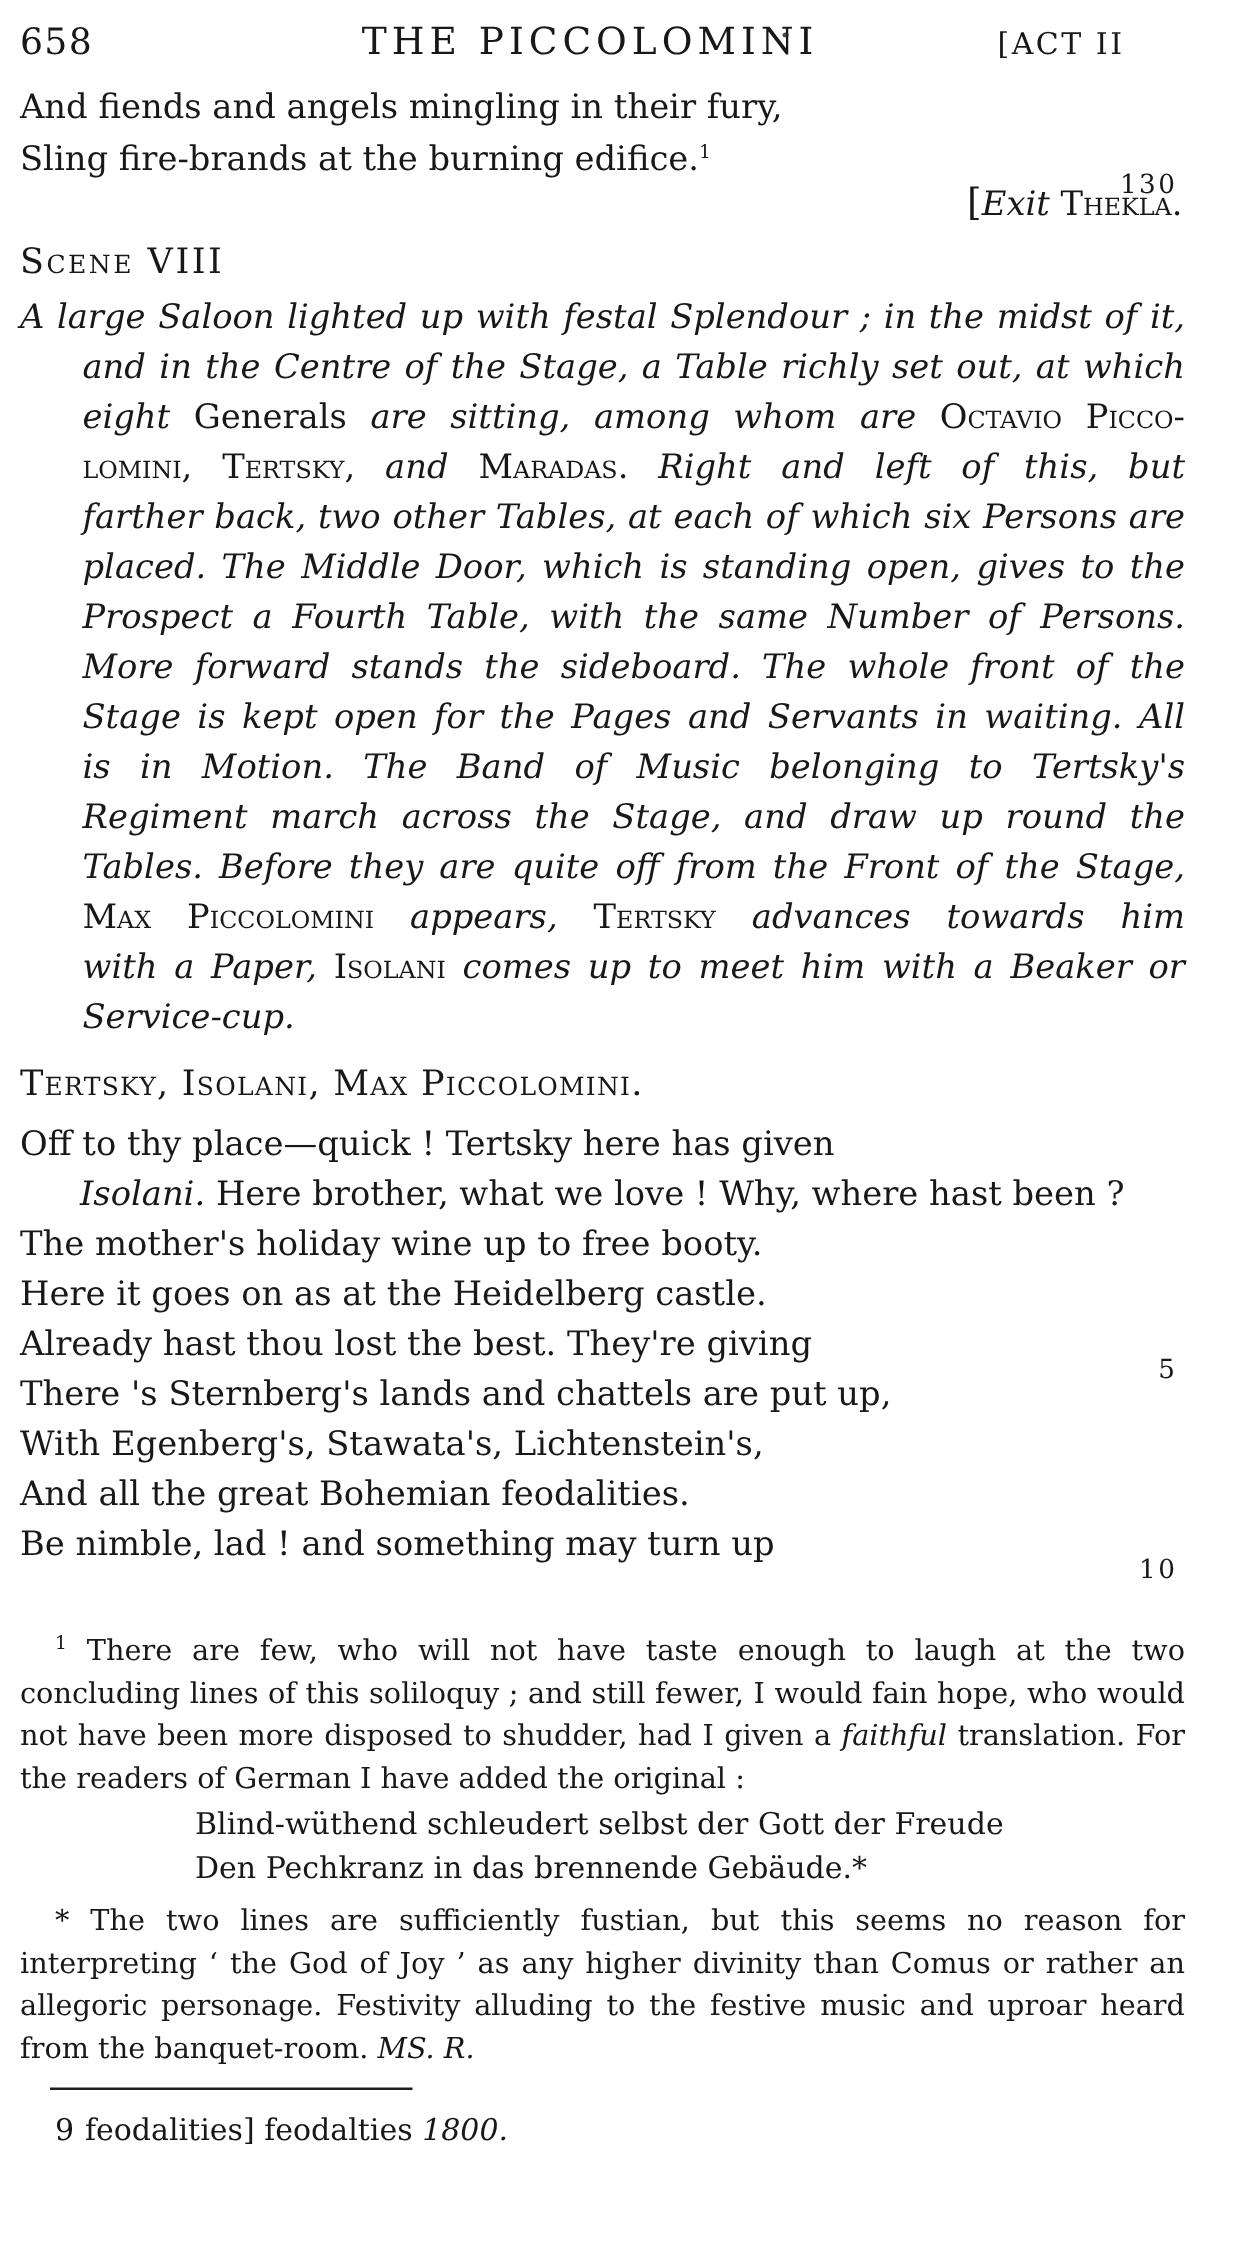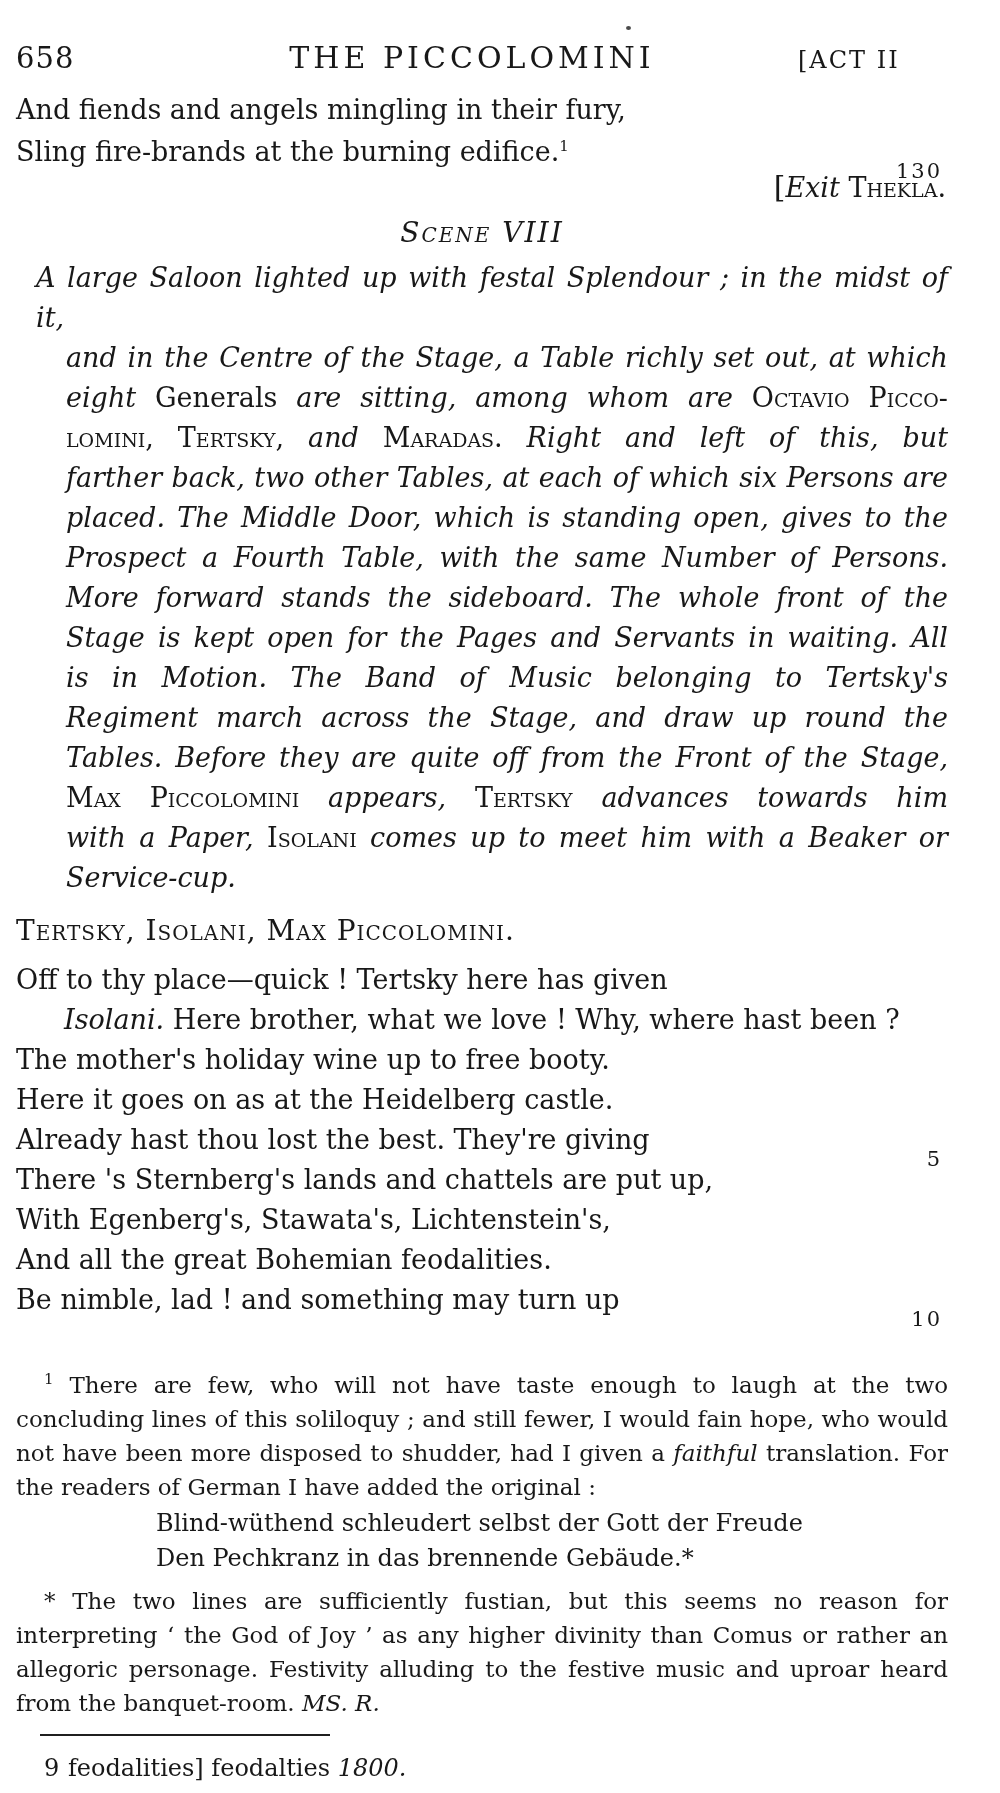--- a/index.html
+++ b/index.html
@@ -1,45 +1,45 @@
 <!DOCTYPE html>
 <html><head>
 <meta charset="utf-8">
 <style>
   html,body{margin:0;padding:0;}
   body{
     width:1000px;height:1793px;overflow:hidden;
     background:#ffffff;color:#181818;
     font-family:"DejaVu Serif","Liberation Serif",serif;
   }
-  .page{position:relative;box-sizing:border-box;width:1000px;height:1422px;padding:40px 52px 0 16px;}
+  .page{position:relative;box-sizing:border-box;width:1000px;height:1422px;padding:16px 52px 0 16px;}
   .speck{position:absolute;left:626px;top:26px;width:5px;height:4px;background:#2a2a2a;border-radius:50%;opacity:.85;}
   p{margin:0;}
   .it{font-style:italic;}
   .rm{font-style:normal;}
   .sc{font-style:normal;font-variant:small-caps;}
 
   .header{display:flex;align-items:baseline;font-size:29px;}
   .pagenum{width:130px;letter-spacing:1px;}
   .title{flex:1;text-align:center;letter-spacing:4px;font-size:30px;white-space:nowrap;}
   .act{width:150px;text-align:left;font-size:24px;letter-spacing:2px;white-space:nowrap;}
 
   .verse{margin-top:14px;font-size:27px;}
   .vline{line-height:42px;position:relative;white-space:nowrap;}
   .lineno{position:absolute;right:6px;top:19px;font-size:21px;letter-spacing:2px;white-space:nowrap;}
   .fnref{font-size:15px;vertical-align:super;line-height:0;}
 
   .exit{text-align:right;font-size:27px;line-height:28px;padding-right:2px;}
   .exit .bracket{font-size:30px;}
 
-  .scene{margin:12px 0 0 0;text-align:center;font-weight:normal;font-size:28px;line-height:38px;letter-spacing:2px;font-style:italic;}
+  .scene{margin:12px 0 0 0;font-weight:normal;font-size:28px;line-height:38px;letter-spacing:2px;}
 
   .sd{margin-top:6px;font-size:27px;}
   .sd-line{line-height:40px;padding-left:50px;text-align:justify;text-align-last:justify;}
-  .sd-line.first{padding-left:0;margin-left:20px;}
+  .sd-line.first{padding-left:0;}
   .sd-line.last{text-align-last:left;}
 
   .chars{margin:14px 0 0 0;text-align:left;font-weight:normal;font-size:28px;line-height:38px;letter-spacing:1px;}
 
   .dialogue{margin-top:10px;font-size:27px;}
   .dialogue .vline{line-height:40px;}
   .dialogue .opening{text-indent:48px;}
 
   .fnblock{margin-top:48px;font-size:23px;}
   .footnote{line-height:34px;text-align:justify;text-indent:28px;}

